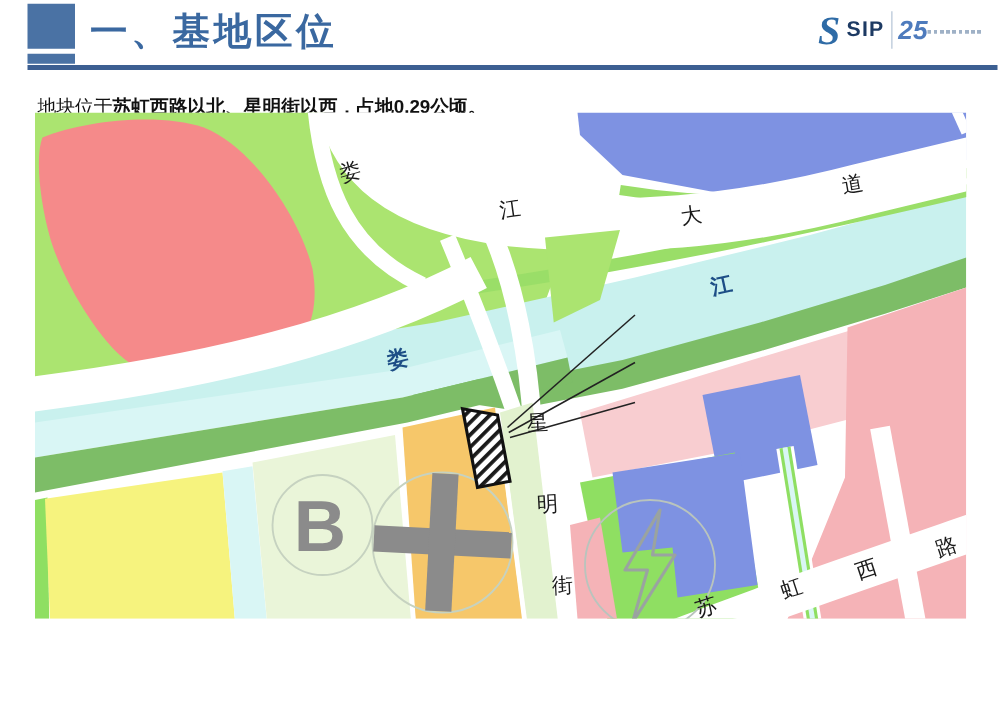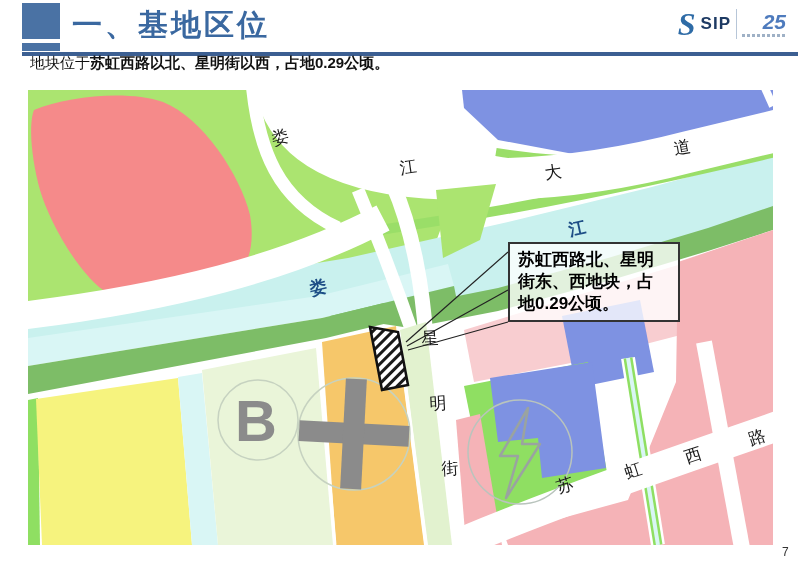--- a/index.html
+++ b/index.html
@@ -1,34 +1,34 @@
 <!DOCTYPE html>
 <html><head>
 <meta charset="utf-8">
 <style>
   html,body{margin:0;padding:0;background:#fff;}
-  .slide{position:relative;width:800px;height:565px;background:#fff;overflow:hidden;
+  .slide{position:relative;width:800px;height:495px;background:#fff;overflow:hidden;
          font-family:"Liberation Sans","DejaVu Sans",sans-serif;}
   
   .hdr-block1{position:absolute;left:22px;top:3px;width:38px;height:36px;background:#4a72a4;}
   .hdr-block2{position:absolute;left:22px;top:43px;width:38px;height:8px;background:#4a72a4;}
   .page-title{position:absolute;left:72px;top:5px;font-size:30px;font-weight:bold;
               color:#3a68a0;letter-spacing:3px;white-space:nowrap;}
   .hdr-rule{position:absolute;left:22px;top:52px;width:776px;height:4px;background:#3c5f92;}
   .logo{position:absolute;right:14px;top:8px;display:flex;align-items:center;gap:5px;}
   .logo-s{font-family:"Liberation Serif","DejaVu Serif",serif;font-style:italic;font-weight:bold;
           font-size:32px;color:#2e6ba6;line-height:1;}
   .logo-sip{font-size:17px;font-weight:bold;color:#1d3a63;letter-spacing:1px;}
   .logo-div{width:1px;height:30px;background:#b7c6d8;}
-  .logo-anniv{display:flex;flex-direction:column;align-items:flex-end;}
+  .logo-anniv{display:flex;flex-direction:row;align-items:center;}
   .logo-25{font-style:italic;font-weight:bold;font-size:21px;color:#4e7bbd;line-height:1;}
   .logo-caption{width:44px;height:3px;margin-top:2px;
                 background:repeating-linear-gradient(90deg,#9fb1c6 0 3px,#fff 3px 5px);}
   
-  .subtitle{position:absolute;left:30px;top:54px;font-size:15px;color:#111;white-space:nowrap;}
+  .subtitle{position:absolute;left:30px;top:76px;font-size:15px;color:#111;white-space:nowrap;}
   .subtitle .em{font-weight:bold;}
   
   .map-wrap{position:absolute;left:28px;top:90px;width:745px;height:455px;}
   .map-wrap svg{display:block;width:100%;height:100%;}
   .callout{position:absolute;left:480px;top:152px;width:172px;box-sizing:border-box;
            border:2px solid #333;background:rgba(255,255,255,.78);padding:5px 8px;
            font-size:17px;font-weight:bold;color:#000;line-height:1.3;}
   .page-num{position:absolute;left:782px;top:545px;font-size:12px;color:#333;}
   .rl{font-size:17px;fill:#1a1a1a;}
   .rl-river{font-size:17px;font-weight:bold;fill:#1d4e86;}
@@ -146,17 +146,16 @@
         <text class="rl" x="422" y="384" text-anchor="middle" transform="rotate(-3 422 378)">街</text>
       </g>
       <g>
         <text class="rl" x="537" y="401" text-anchor="middle" transform="rotate(-18 537 395)">苏</text>
         <text class="rl" x="605" y="386" text-anchor="middle" transform="rotate(-18 605 380)">虹</text>
         <text class="rl" x="665" y="371" text-anchor="middle" transform="rotate(-18 665 365)">西</text>
         <text class="rl" x="729" y="353" text-anchor="middle" transform="rotate(-18 729 347)">路</text>
       </g>
     </svg>
 
-    <div class="callout">苏虹西路北、星明街东、西地块，占地0.29公顷。</div>
   </div>
 
   <div class="page-num">7</div>
 </div>
 
 </body></html>

